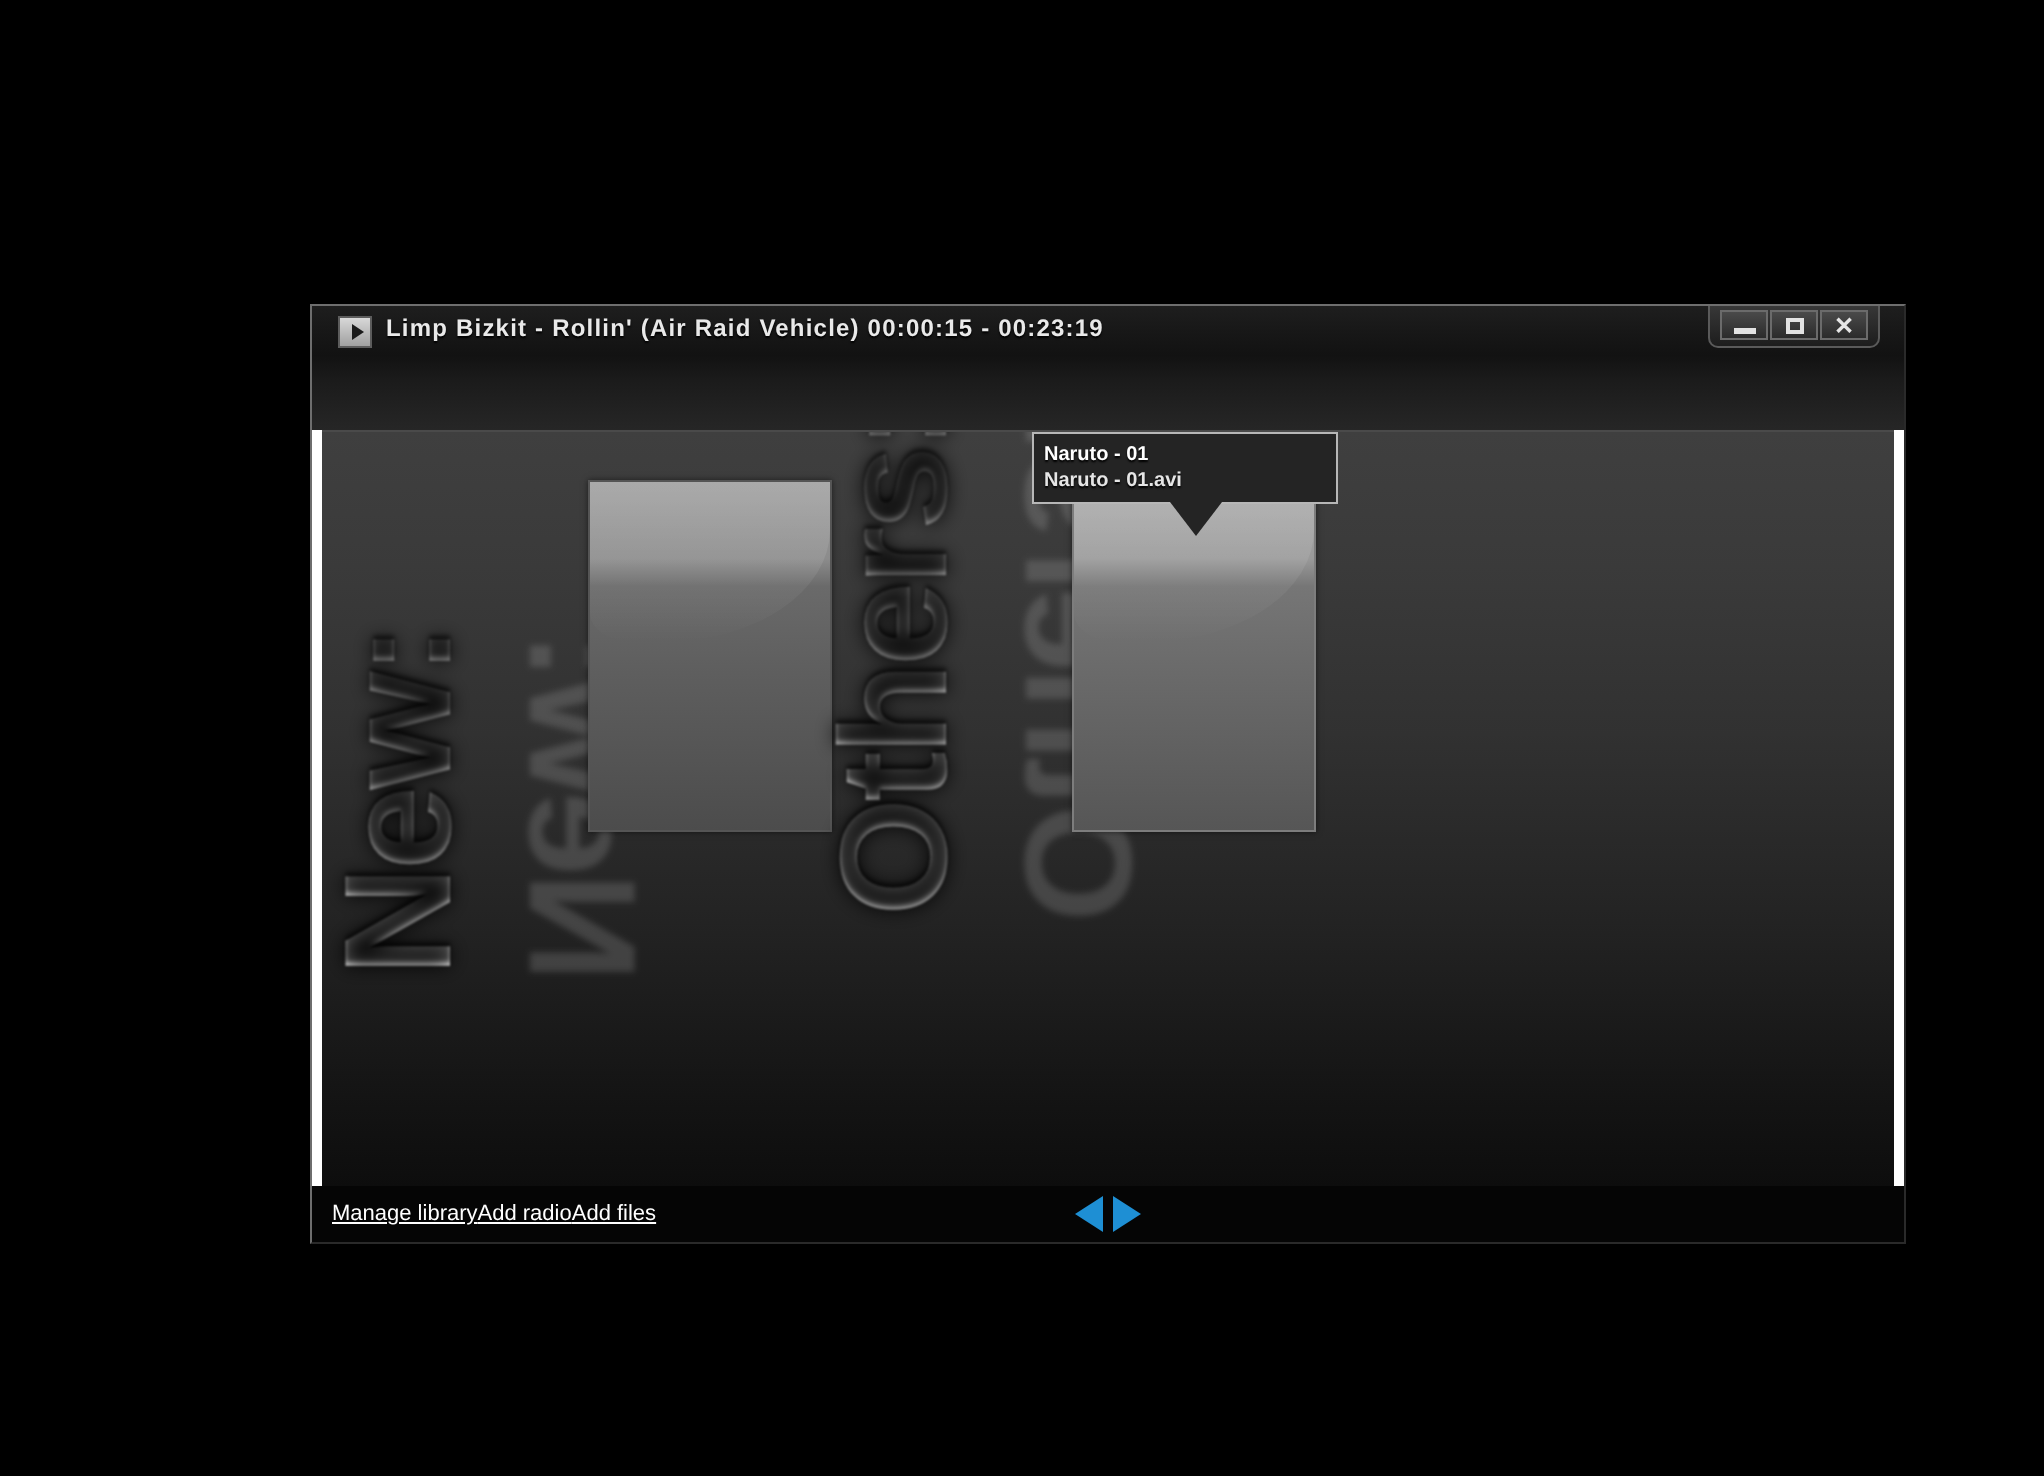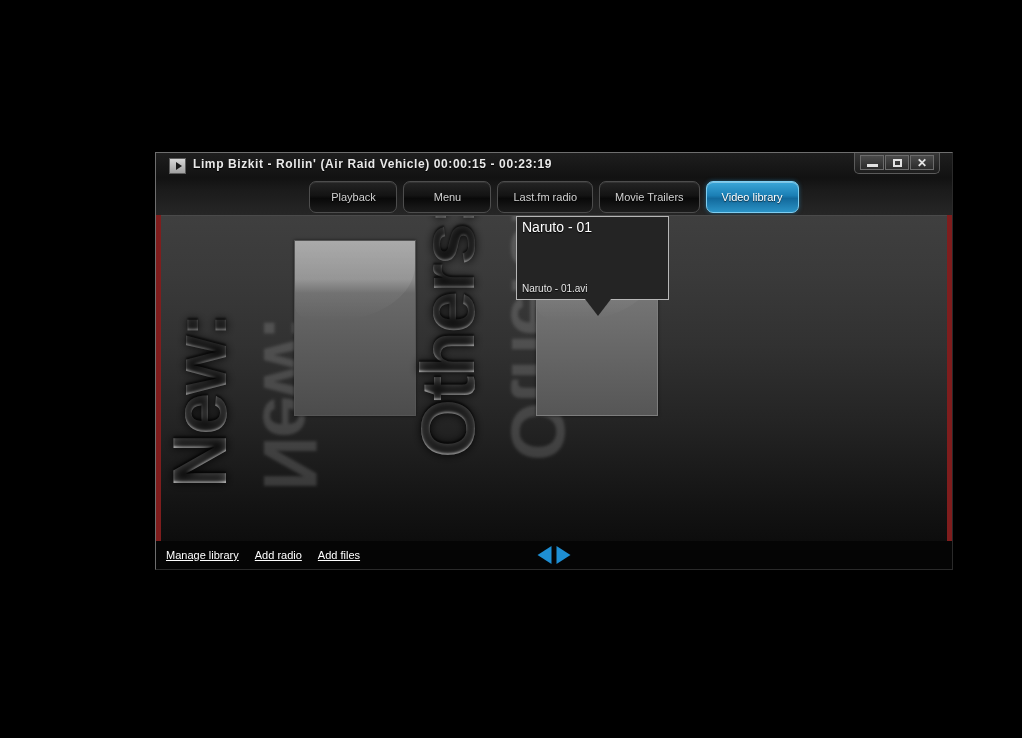--- a/index.html
+++ b/index.html
@@ -7,25 +7,25 @@
     width:1022px; height:738px;
     background:#000;
     font-family:"Liberation Sans", sans-serif;
     overflow:hidden;
   }
   #desktop { position:relative; width:1022px; height:738px; background:#000; }
 
   
   #player-window {
     position:absolute; left:155px; top:152px;
-    width:798px; height:418px;
+    width:798px; height:470px;
     border:1px solid #6e6e6e;
     border-right-color:#2a2a2a;
     border-bottom-color:#2a2a2a;
-    background:#7f1d1d;
+    background:#ffffff;
     overflow:hidden;
   }
 
   
   #titlebar {
     position:relative; height:62px;
     background:linear-gradient(to bottom,#1e1e1e 0%,#171717 22%,#121212 40%,#1b1b1b 60%,#262626 100%);
   }
   #title-row { position:relative; height:26px; }
   .play-icon {
@@ -157,42 +157,42 @@
 
   
   #tooltip {
     position:absolute; left:355px; top:0px;
     width:153px;
     background:#242424;
     border:1px solid #b7b7b7;
     padding:3px 5px 4px 5px;
   }
   #tooltip .tt-title {
-    font-size:14px; font-weight:normal; color:#ffffff;
+    font-size:10px; font-weight:bold; color:#ffffff;
     text-shadow:0 1px 1px #000; line-height:15px;
   }
   #tooltip .tt-sub {
-    font-size:10px; font-weight:normal; color:#e6e6e6;
-    text-shadow:0 1px 1px #000; line-height:12px;margin-top:48px;
+    font-size:10px; font-weight:bold; color:#e6e6e6;
+    text-shadow:0 1px 1px #000; line-height:12px;
   }
   #tooltip .tt-arrow {
     position:absolute; left:68px; bottom:-17px;
     width:0; height:0;
     border-left:13px solid transparent;
     border-right:13px solid transparent;
     border-top:17px solid #242424;
   }
 
   
   #statusbar {
     position:absolute; left:0; right:0; bottom:0; height:28px;
     background:#050505;
     display:flex; align-items:center;
   }
-  #status-links { display:flex; gap:16px; margin-left:10px; }
+  #status-links { display:flex; margin-left:10px; }
   .slink {
     font-size:11px; color:#ffffff;
     text-decoration:underline;
     cursor:pointer;
     white-space:nowrap;
   }
   #nav-arrows {
     position:absolute; left:50%; transform:translateX(-50%);
     display:flex; gap:5px; align-items:center;
   }
@@ -229,37 +229,20 @@
           </div>
           <div class="winbtn">
             <span class="mx"></span>
           </div>
           <div class="winbtn">
             <span class="cl">✕</span>
           </div>
         </div>
       </div>
 
-      <div id="tabbar">
-        <div class="tab">
-          <span>Playback</span>
-        </div>
-        <div class="tab">
-          <span>Menu</span>
-        </div>
-        <div class="tab">
-          <span>Last.fm radio</span>
-        </div>
-        <div class="tab">
-          <span>Movie Trailers</span>
-        </div>
-        <div class="tab active">
-          <span>Video library</span>
-        </div>
-      </div>
     </div>
 
     <div id="content">
 
       <div class="vlabel-reflect" id="vlabel-new-reflect">New:</div>
       <div class="vlabel" id="vlabel-new">New:</div>
 
       <div class="thumb" id="thumb-new">
         <div class="gloss"></div>
       </div>

